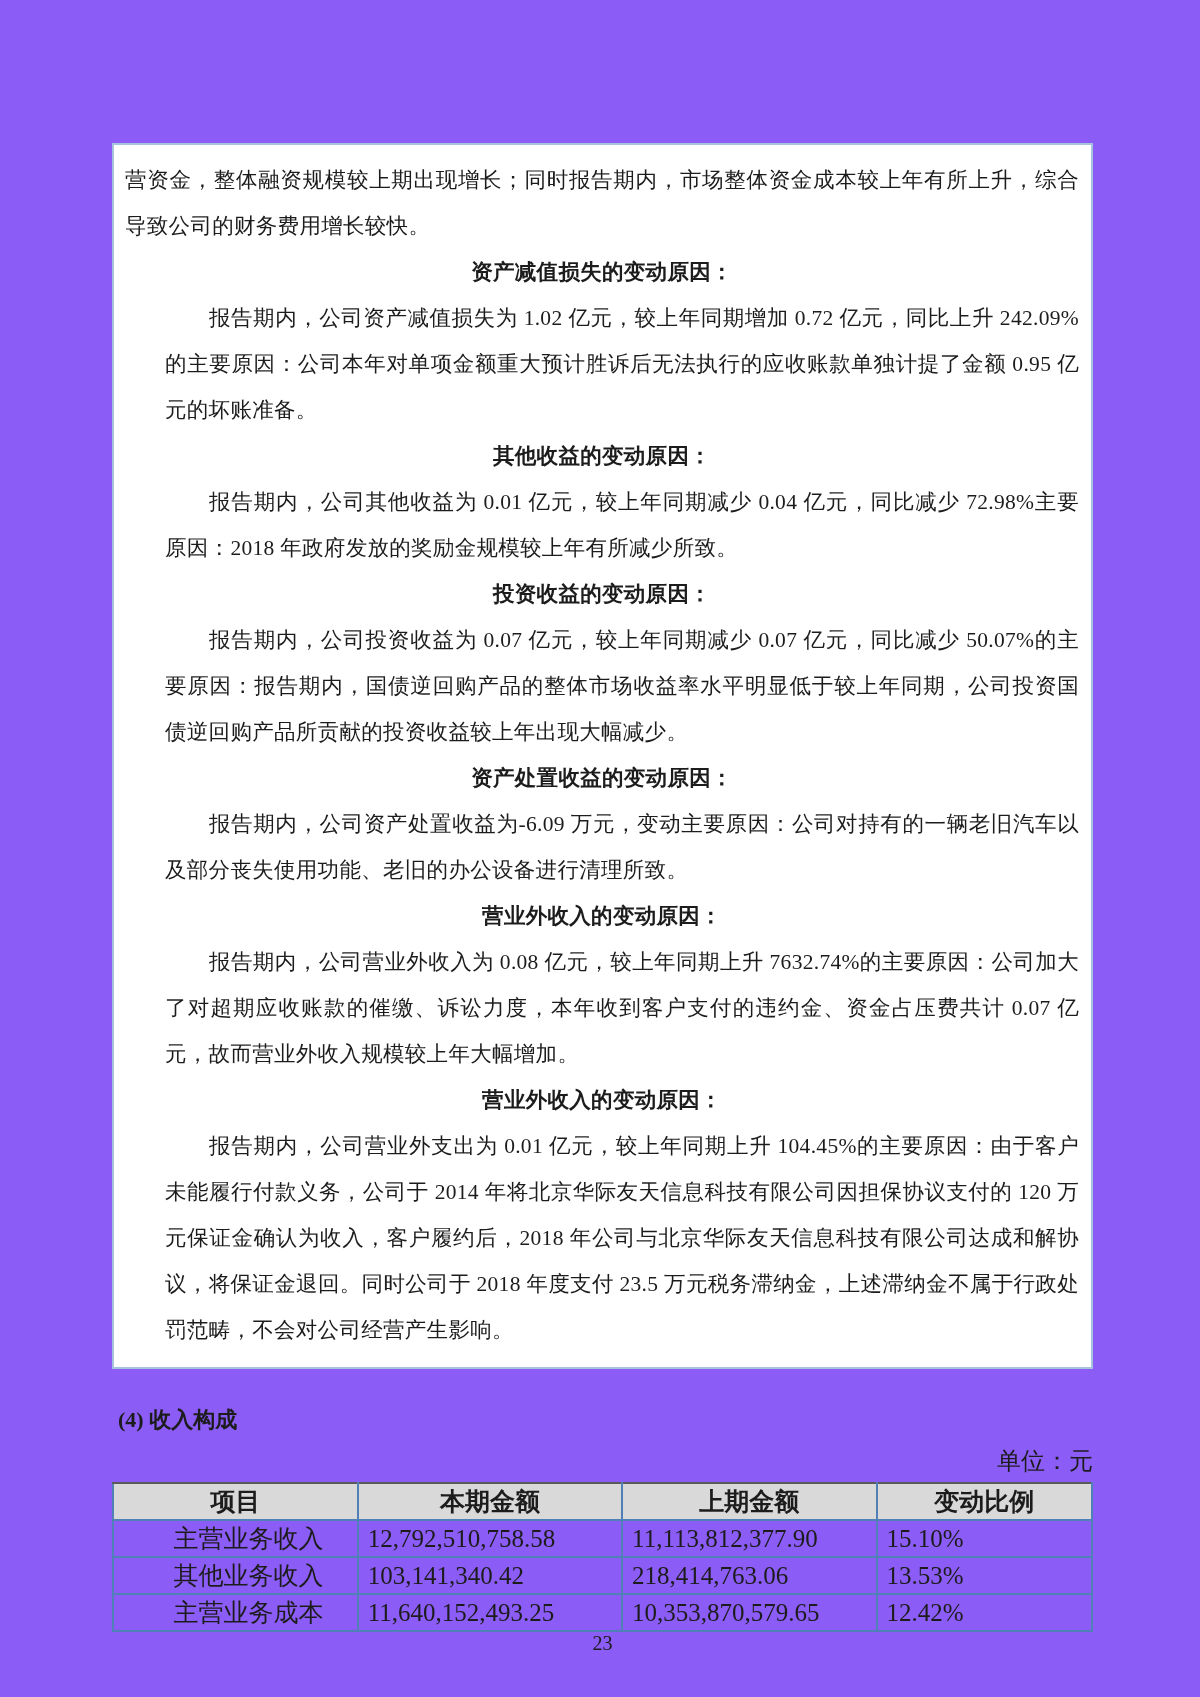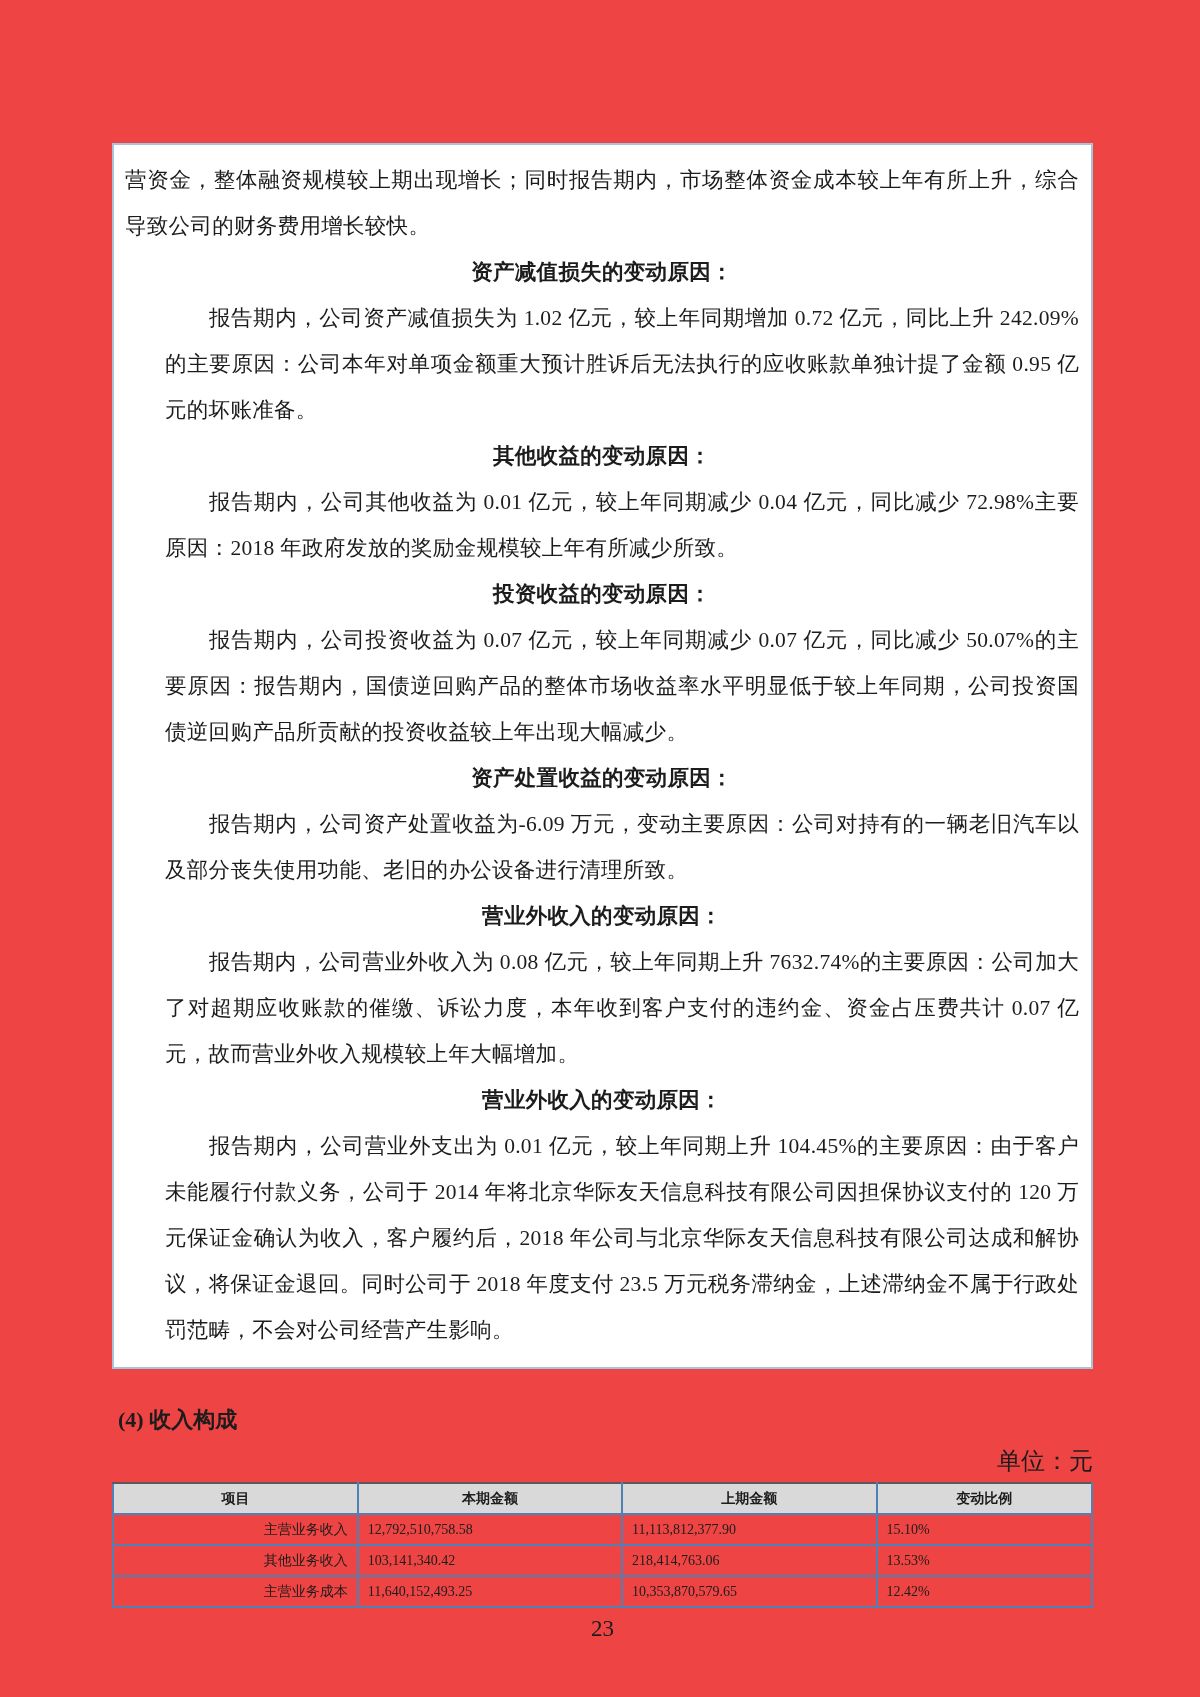--- a/index.html
+++ b/index.html
@@ -1,19 +1,19 @@
 <!DOCTYPE html>
 <html><head>
 <meta charset="utf-8">
 <style>
   html,body { margin:0; padding:0; background:#ffffff; }
   .page {
     position:relative;
     width:1200px; height:1697px;
-    background:#ef4444;
+    background:#8b5cf6;
     box-sizing:border-box;
     padding:143px 107px 0 112px;
     overflow:hidden;
     font-family:"Liberation Serif","DejaVu Serif",serif;
     color:#1c1c1c;
   }
   
   .reason-box {
     border:2px solid #a6c3dd;
     box-sizing:border-box;
@@ -50,38 +50,37 @@
     margin-top:5px;
   }
   table.income col.c0 { width:25%; }
   table.income col.c1 { width:27%; }
   table.income col.c2 { width:26%; }
   table.income col.c3 { width:22%; }
   table.income th, table.income td {
     border:2px solid #4f81b6;
     height:31px;
     padding:1px 9px;
-    font-size:14px;
+    font-size:25px;
     box-sizing:border-box;
     overflow:hidden;
     white-space:nowrap;
   }
   table.income thead th {
     background:#d9d9d9;
     font-weight:bold;
     text-align:center;
     border-top:2.5px solid #5a5a5a;
   }
-  table.income td.label { text-align:right;padding-left:35px; }
+  table.income td.label { text-align:center;padding-left:35px; }
   table.income td.num   { }
 
   .page-num {
     text-align:center;
-    font-size:23px;
-    margin-top:8px;
+    font-size:20px;
     color:#1c1c1c;
   }
 </style>
 </head>
 <body>
 
 <div class="page">
 
   <div class="reason-box">
     <p class="body">营资金，整体融资规模较上期出现增长；同时报告期内，市场整体资金成本较上年有所上升，综合导致公司的财务费用增长较快。</p>

